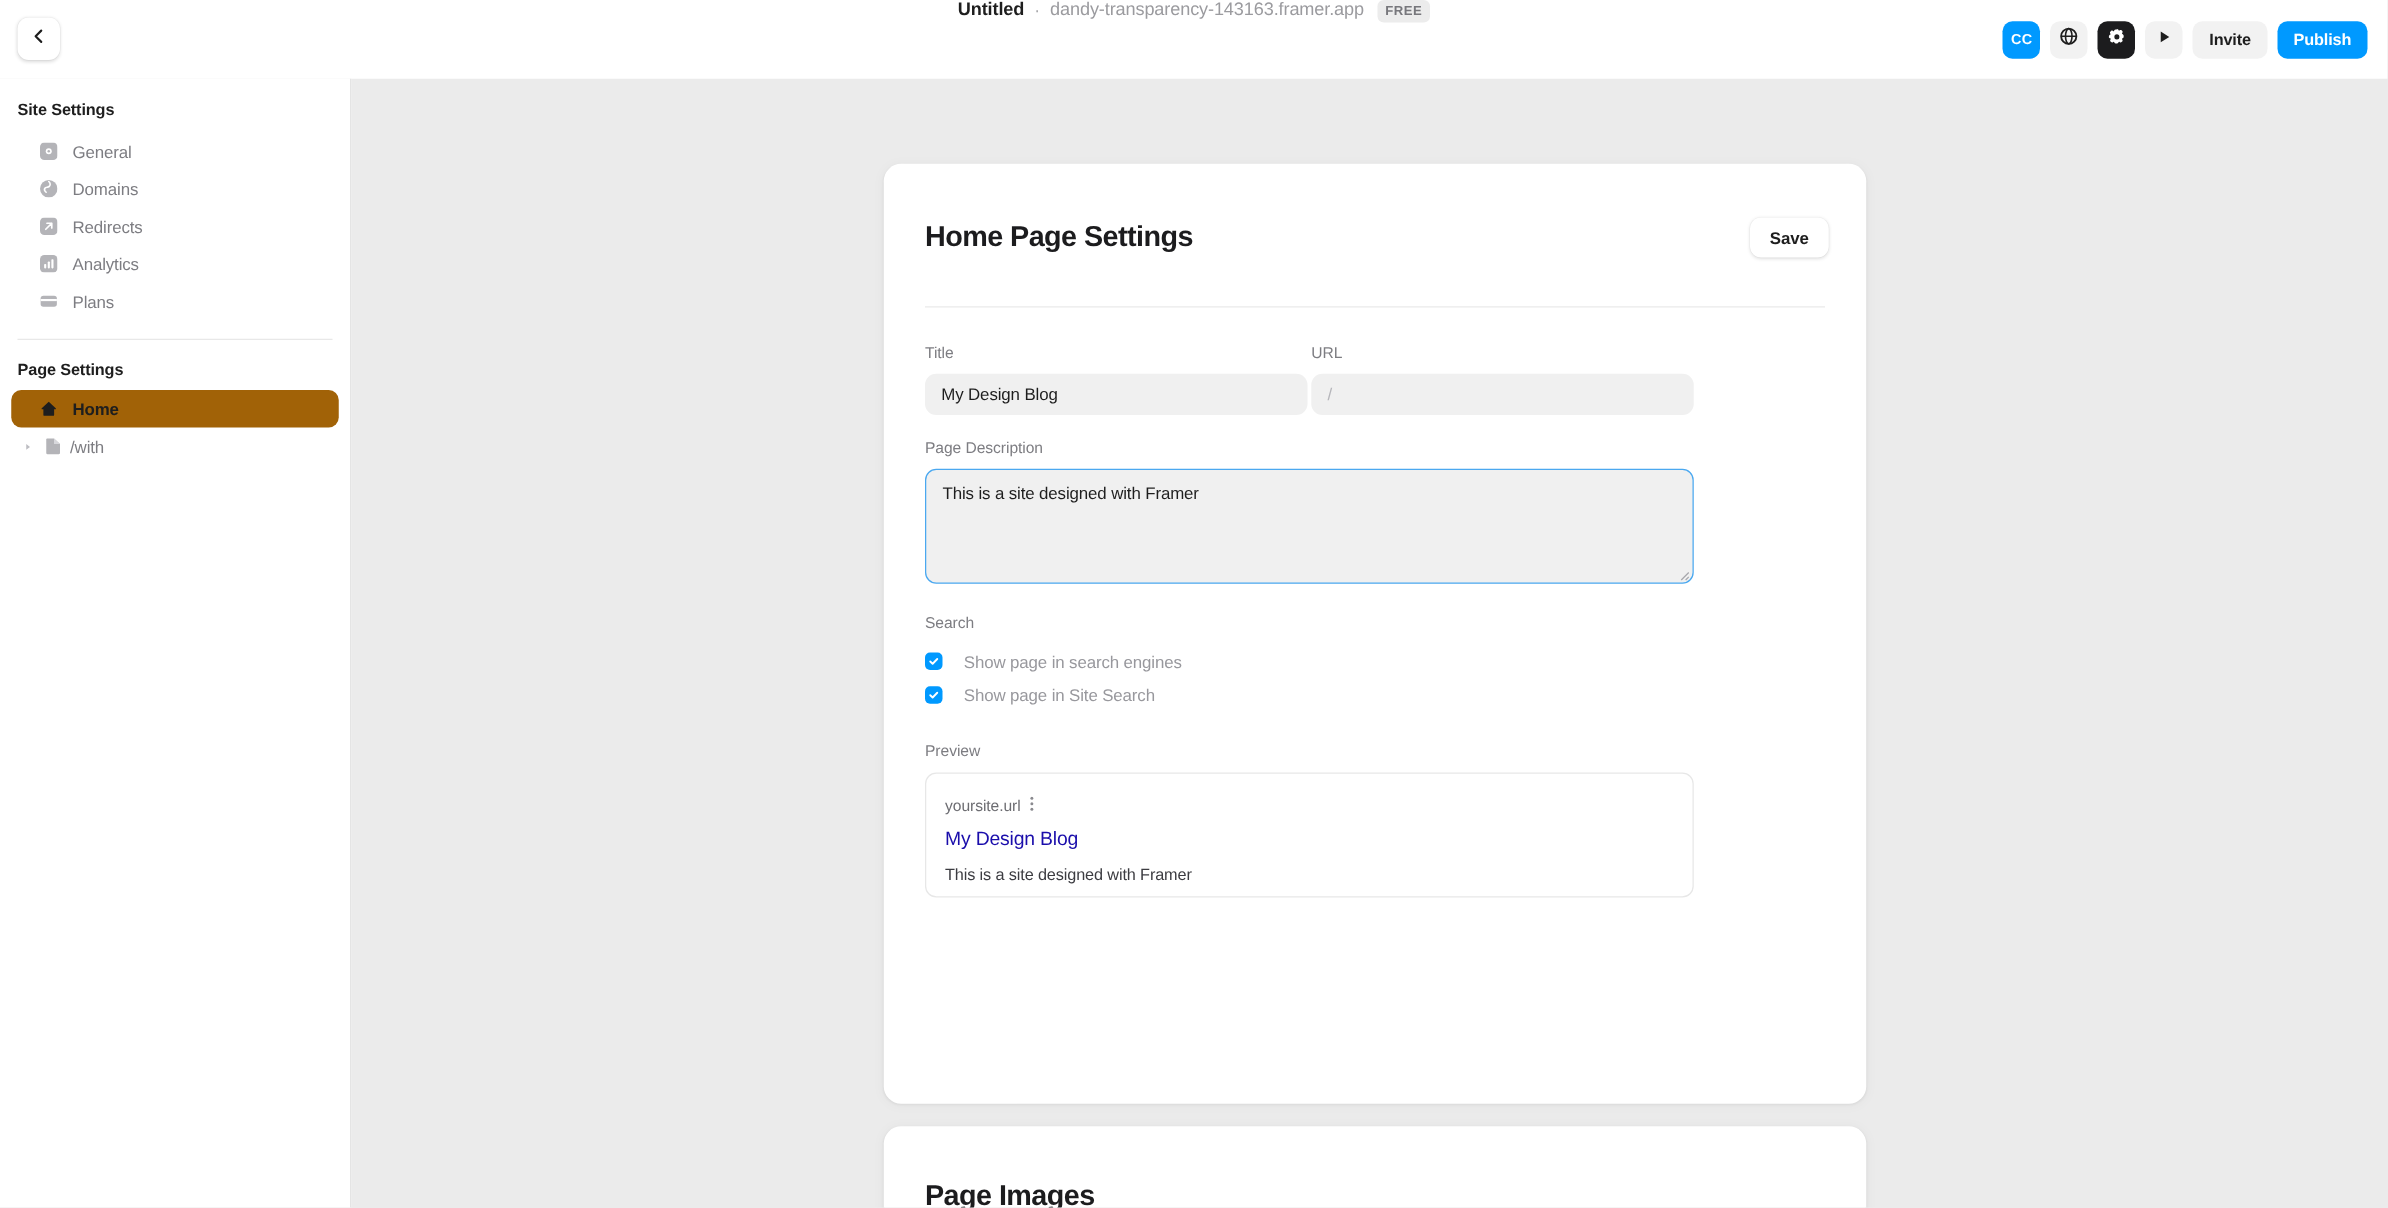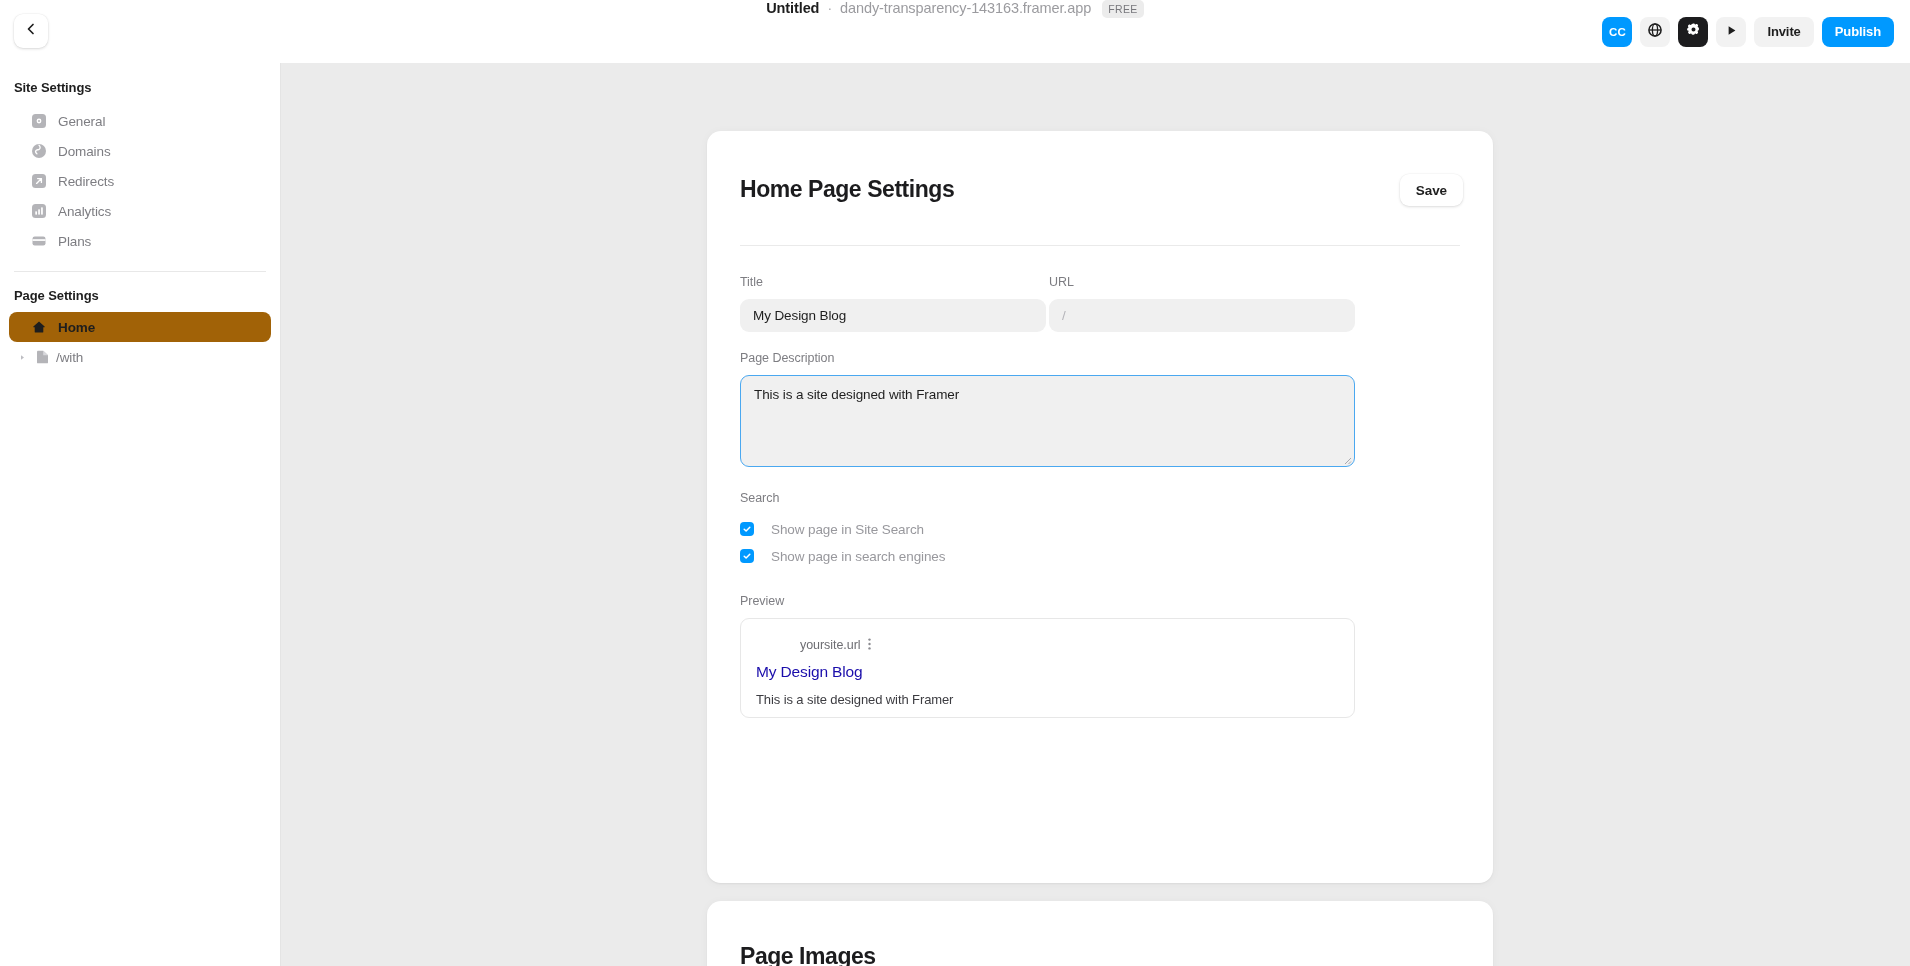--- a/index.html
+++ b/index.html
@@ -28,21 +28,21 @@
   }
   .doc-title {
     position: absolute; left: 0; top: 0; width: 1910px; height: 63px;
     display: flex; align-items: flex-start; justify-content: center;
     gap: 8px; pointer-events: none;
   }
   .doc-title .t-name { font-size: 14.5px; font-weight: bold; color: #1e1e1e; letter-spacing: -0.1px; }
   .doc-title .t-dot  { font-size: 14px; color: #a9a9ad; }
   .doc-title .t-url  { font-size: 14.5px; color: #9b9b9f; letter-spacing: -0.1px; }
   .doc-title .t-badge {
-    font-size: 10.5px; font-weight: normal; color: #77777c; letter-spacing: .4px;
+    font-size: 10.5px; font-weight: bold; color: #77777c; letter-spacing: .4px;
     background: #ececec; border-radius: 5px; padding: 3px 6px 3px 6px; margin-left: 3px;
   }
 
   .tb-right {
     position: absolute; right: 16px; top: 0; height: 63px;
     display: flex; align-items: center; gap: 8px;
   }
   .tb-avatar {
     width: 30px; height: 30px; border-radius: 8px; background: #0099ff;
     color: #fff; font-size: 11.5px; font-weight: bold; letter-spacing: .2px;
@@ -147,21 +147,21 @@
     display: flex; align-items: center; justify-content: center; flex: 0 0 14px;
   }
   .chk-lbl { font-size: 13.5px; color: #98989d; letter-spacing: -0.1px; }
 
   .prev-sec { position: absolute; left: 33px; top: 463px; width: 615px; }
   .prev-sec .flabel { display: block; margin-bottom: 10px; }
   .prev-card {
     border: 1px solid #e7e7e7; border-radius: 9px; height: 100px; padding: 17px 15px 0 15px;
     background: #fff;
   }
-  .prev-top { display: flex; align-items: center; gap: 7px; margin-left: 44px; }
+  .prev-top { display: flex; align-items: center; gap: 7px; }
   .prev-url { font-size: 12.5px; color: #6d6d72; letter-spacing: -0.05px; }
   .prev-link { font-size: 15.5px; color: #1a0dab; margin-top: 9px; letter-spacing: -0.15px; cursor: pointer; }
   .prev-desc { font-size: 13px; color: #3c3c41; margin-top: 11px; letter-spacing: -0.1px; }
 
   .card-title2 { position: absolute; left: 33px; top: 42px; font-size: 23px; font-weight: bold; color: #1c1c1e; letter-spacing: -0.45px; }
 </style>
 </head>
 <body>
 
 <div class="topbar">
@@ -338,30 +338,30 @@
 
     <div class="search-sec">
       <span class="flabel">Search</span>
 
       <div class="chk-row">
         <span class="chk">
           <svg width="10" height="10" viewBox="0 0 10 10" fill="none">
               <path d="M2.2 5.2L4.1 7L7.8 3.2" stroke="#fff" stroke-width="1.5" stroke-linecap="round" stroke-linejoin="round"></path>
             </svg>
         </span>
-        <span class="chk-lbl">Show page in Site Search</span>
+        <span class="chk-lbl">Show page in search engines</span>
       </div>
 
       <div class="chk-row">
         <span class="chk">
           <svg width="10" height="10" viewBox="0 0 10 10" fill="none">
               <path d="M2.2 5.2L4.1 7L7.8 3.2" stroke="#fff" stroke-width="1.5" stroke-linecap="round" stroke-linejoin="round"></path>
             </svg>
         </span>
-        <span class="chk-lbl">Show page in search engines</span>
+        <span class="chk-lbl">Show page in Site Search</span>
       </div>
     </div>
 
     <div class="prev-sec">
       <span class="flabel">Preview</span>
       <div class="prev-card">
         <div class="prev-top">
           <span class="prev-url">yoursite.url</span>
           <span>
             <svg width="3" height="12" viewBox="0 0 3 12" fill="#8a8a8f">

